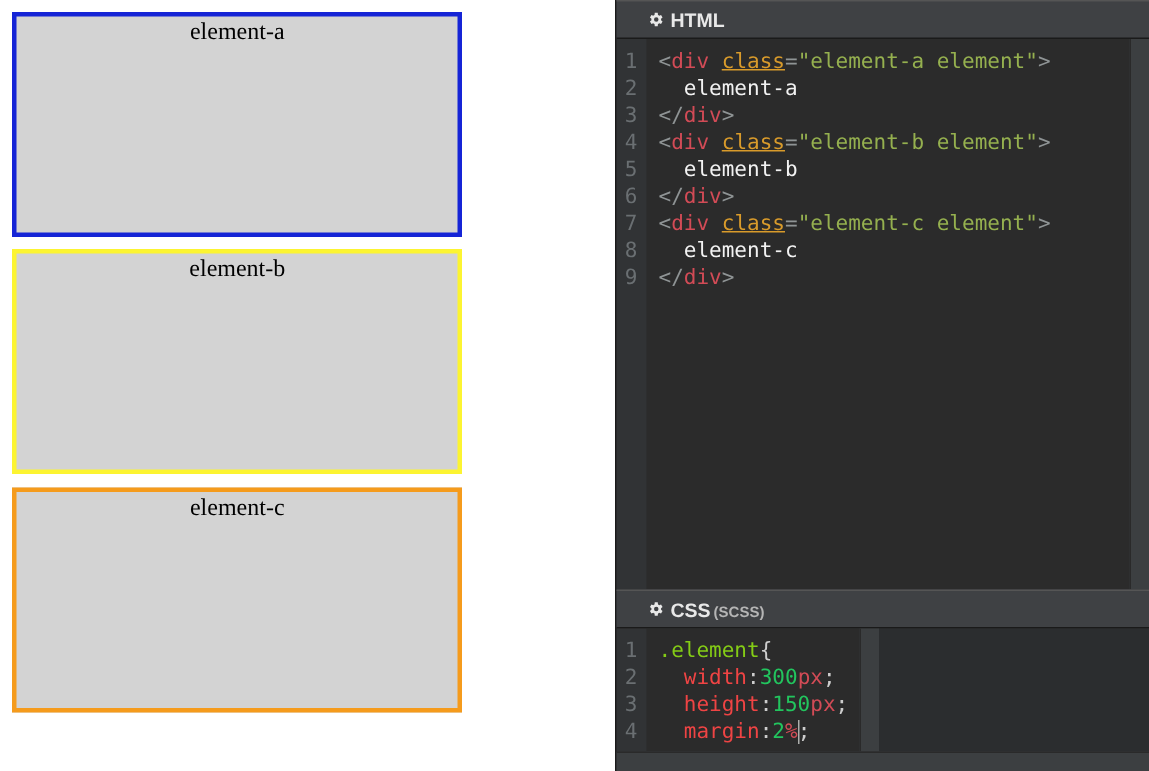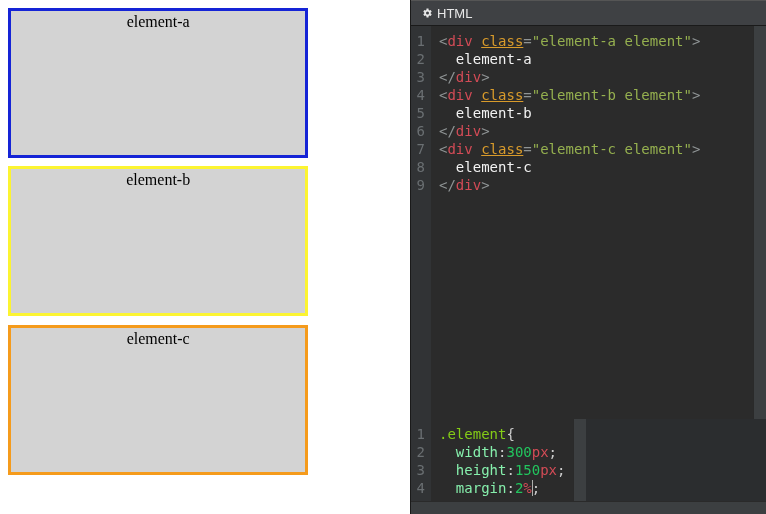--- a/index.html
+++ b/index.html
@@ -37,25 +37,26 @@
     border-left: 1px solid #1a1a1a;
     display: flex;
     flex-direction: column;
     font-family: "Menlo", "Consolas", monospace;
   }
   .panel-header {
     background: #3f4144;
     color: #e8e8e8;
     height: 26px;
     line-height: 26px;
-    padding-left: 10px;
+    padding-left: 20px;
     font-size: 13px;
     border-top: 1px solid #555;
     border-bottom: 1px solid #1a1a1a;
     font-family: "Helvetica Neue", Arial, sans-serif;
+    font-weight: bold;
   }
   .panel-header .sub {
     font-size: 10px;
     color: #b5b5b5;
     margin-left: 2px;
   }
   .gear {
     display: inline-block;
     margin-right: 4px;
     vertical-align: -1px;
@@ -80,21 +81,21 @@
     padding: 6px 8px;
     color: #d8d8d8;
     white-space: pre;
   }
   .tag-bracket { color: #8f9495; }
   .tag-name { color: #d24b56; }
   .attr-name { color: #d99b2b; text-decoration: underline; }
   .attr-eq { color: #8f9495; }
   .attr-value { color: #95b04f; }
   .text-white { color: #f2f2f2; }
-  .prop-name { color: #86efac; }
+  .prop-name { color: #ef4444; }
   .prop-colon { color: #cdcdcd; }
   .prop-num { color: #22c55e; }
   .prop-unit { color: #d24b56; margin-top: 20px; }
   .brace { color: #cdcdcd; }
   .selector { color: #84cc16; }
   .cur { border-right:1px solid #aeafad; margin-right:-1px; }
 
   .css-panel .code-area { flex: none; height: 82px; }
   .html-panel { flex: 1; display:flex; flex-direction:column; }
   .css-panel { display:flex; flex-direction:column; }
@@ -144,20 +145,27 @@
             <div>8</div>
             <div>9</div>
           </div>
       <div class="code"><div><span class="tag-bracket">&lt;</span><span class="tag-name">div</span> <span class="attr-name">class</span><span class="attr-eq">=</span><span class="attr-value">"element-a element"</span><span class="tag-bracket">&gt;</span></div><div><span class="text-white">  element-a</span></div><div><span class="tag-bracket">&lt;/</span><span class="tag-name">div</span><span class="tag-bracket">&gt;</span></div><div><span class="tag-bracket">&lt;</span><span class="tag-name">div</span> <span class="attr-name">class</span><span class="attr-eq">=</span><span class="attr-value">"element-b element"</span><span class="tag-bracket">&gt;</span></div><div><span class="text-white">  element-b</span></div><div><span class="tag-bracket">&lt;/</span><span class="tag-name">div</span><span class="tag-bracket">&gt;</span></div><div><span class="tag-bracket">&lt;</span><span class="tag-name">div</span> <span class="attr-name">class</span><span class="attr-eq">=</span><span class="attr-value">"element-c element"</span><span class="tag-bracket">&gt;</span></div><div><span class="text-white">  element-c</span></div><div><span class="tag-bracket">&lt;/</span><span class="tag-name">div</span><span class="tag-bracket">&gt;</span></div></div>
     </div>
     <div class="scroll-right"></div>
     </div>
   </div>
 
   <div class="css-panel">
+    <div class="panel-header">
+      <span class="gear">
+        <svg width="12" height="12" viewBox="0 0 24 24" fill="#e8e8e8">
+            <path d="M19.4 13a7.8 7.8 0 000-2l2-1.6-2-3.4-2.4 1a7.7 7.7 0 00-1.7-1L15 3h-4l-.3 2.9a7.7 7.7 0 00-1.7 1l-2.4-1-2 3.4 2 1.6a7.8 7.8 0 000 2l-2 1.6 2 3.4 2.4-1a7.7 7.7 0 001.7 1L11 21h4l.3-2.9a7.7 7.7 0 001.7-1l2.4 1 2-3.4-2-1.6zM13 15a3 3 0 110-6 3 3 0 010 6z"></path>
+          </svg>
+      </span><span>CSS</span><span class="sub">(SCSS)</span>
+    </div>
     <div class="code-wrap">
     <div class="code-area">
       <div class="gutter">
             <div>1</div>
             <div>2</div>
             <div>3</div>
             <div>4</div>
           </div>
       <div class="code"><div><span class="selector">.element</span><span class="brace">{</span></div><div><span class="prop-name">  width</span><span class="prop-colon">:</span><span class="prop-num">300</span><span class="prop-unit">px</span><span class="brace">;</span></div><div><span class="prop-name">  height</span><span class="prop-colon">:</span><span class="prop-num">150</span><span class="prop-unit">px</span><span class="brace">;</span></div><div><span class="prop-name">  margin</span><span class="prop-colon">:</span><span class="prop-num">2</span><span class="prop-unit cur">%</span><span class="brace">;</span></div></div>
     </div>

